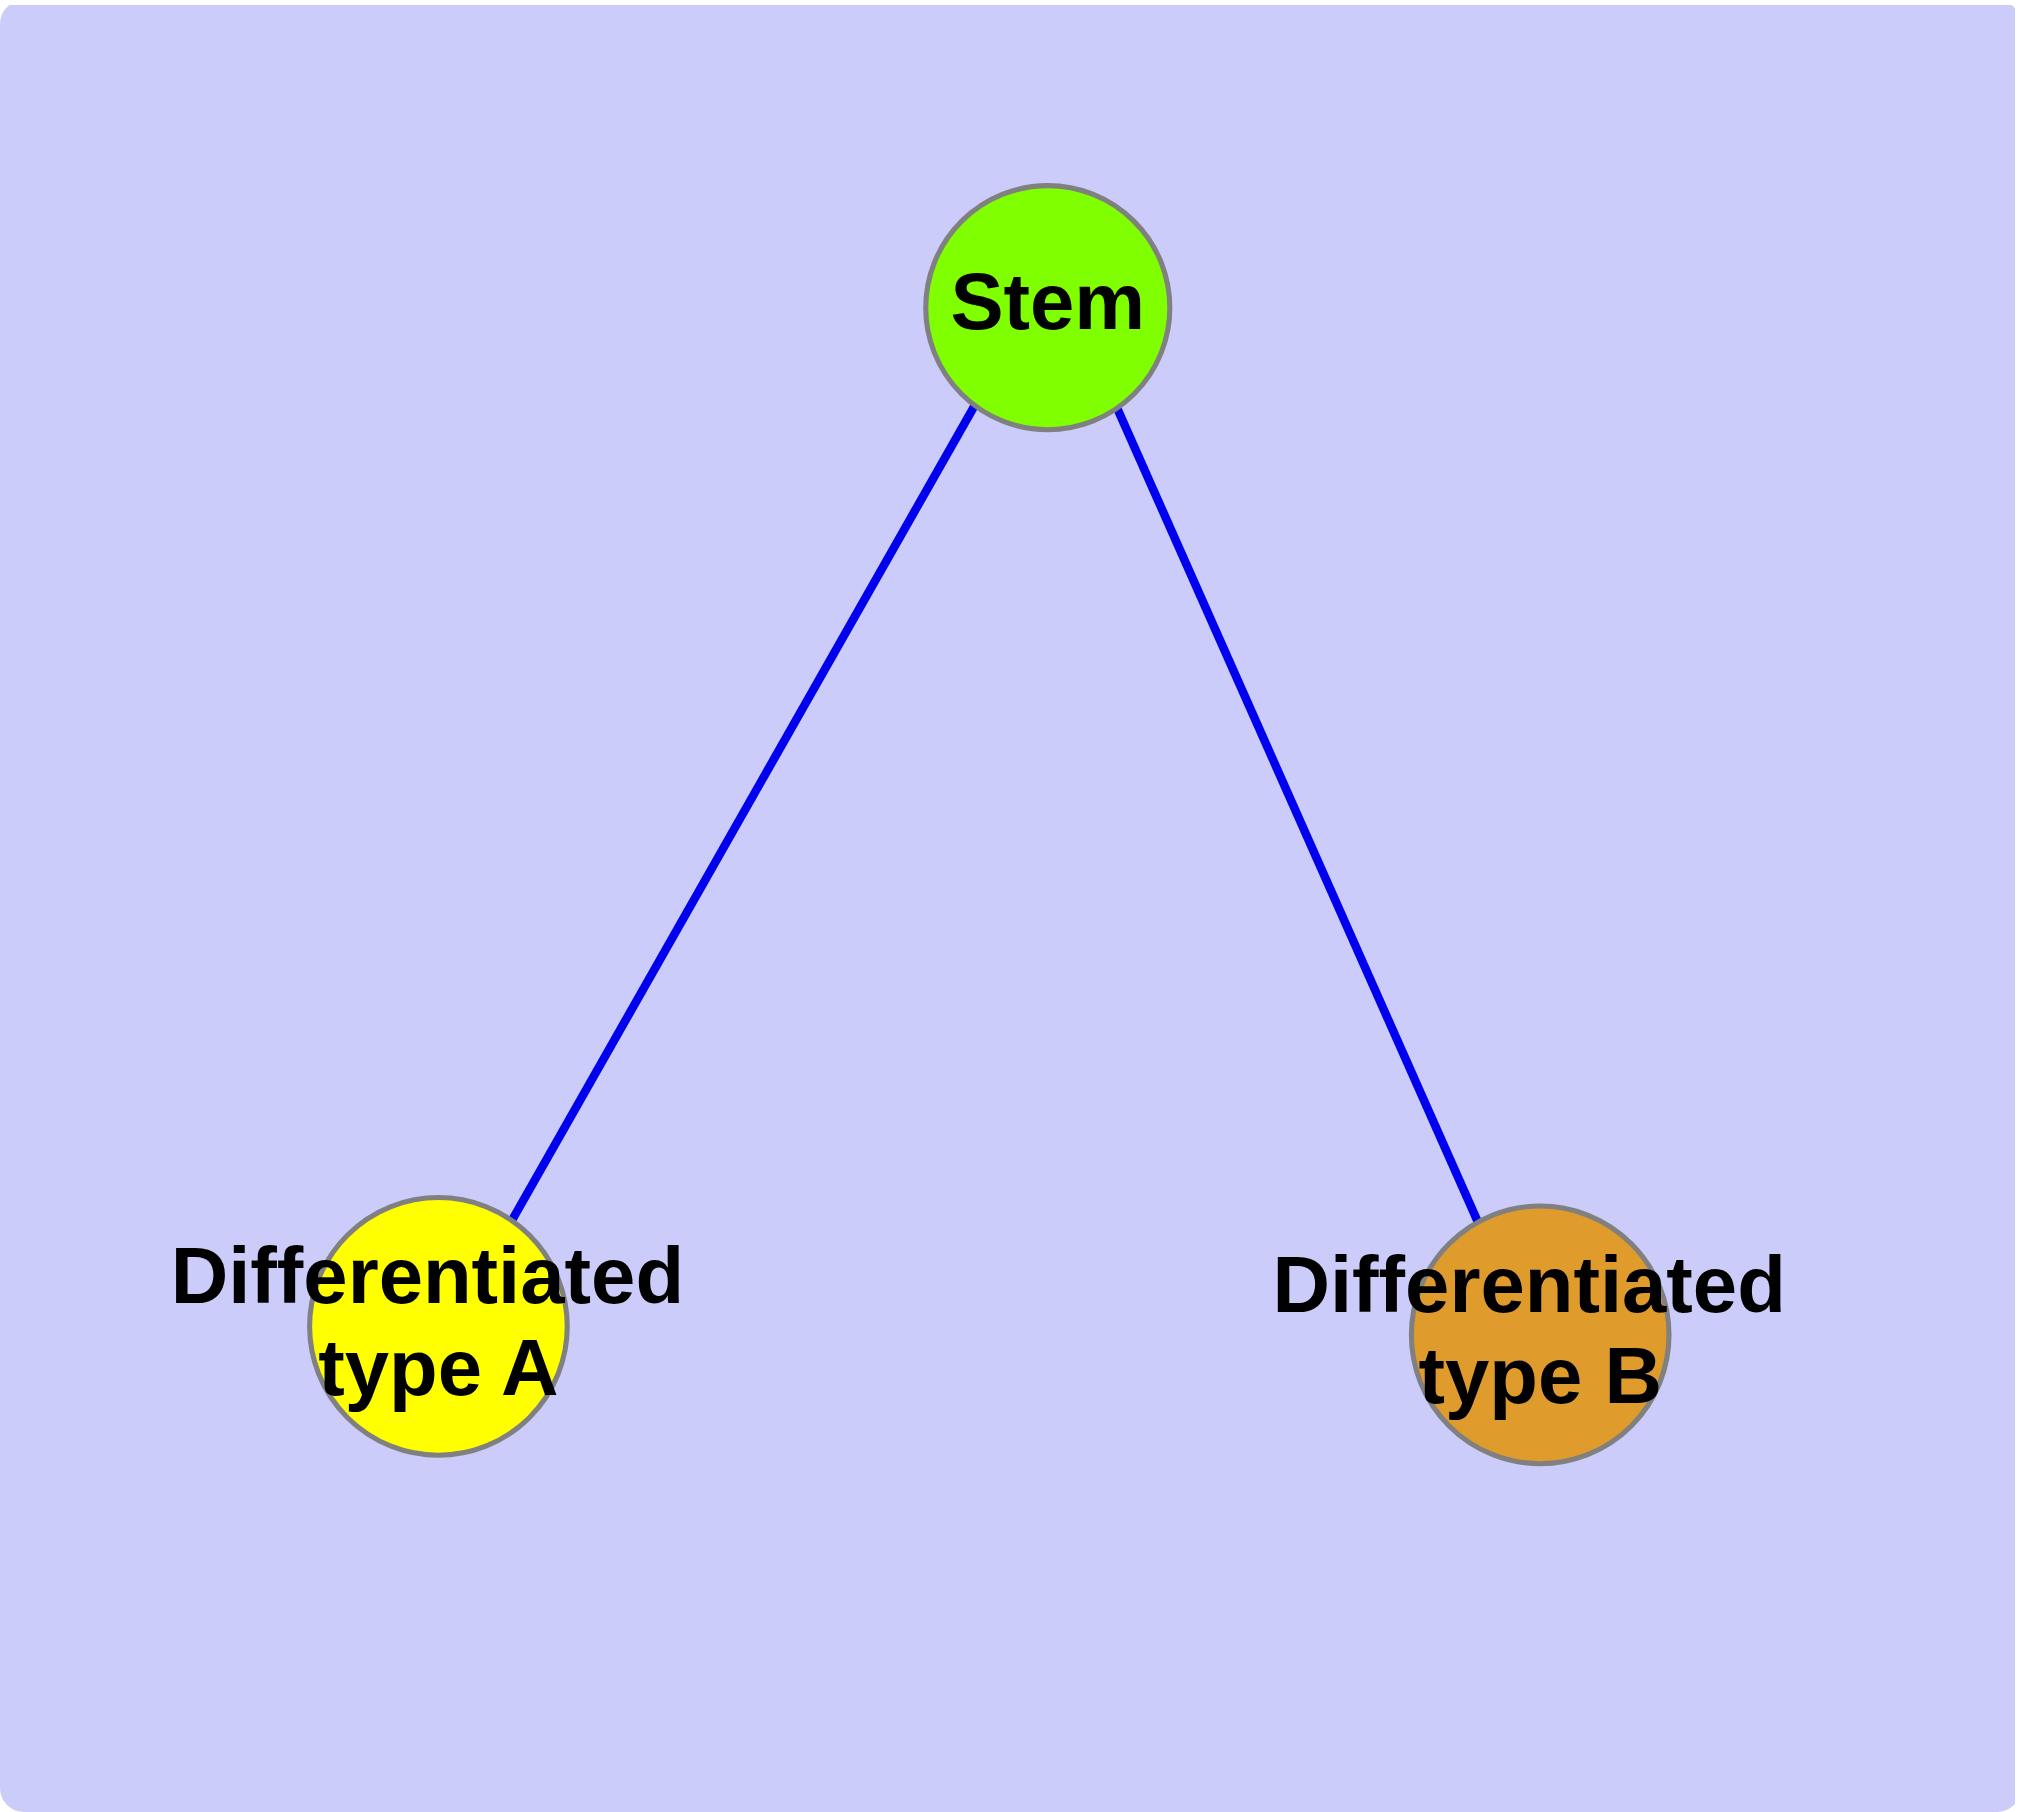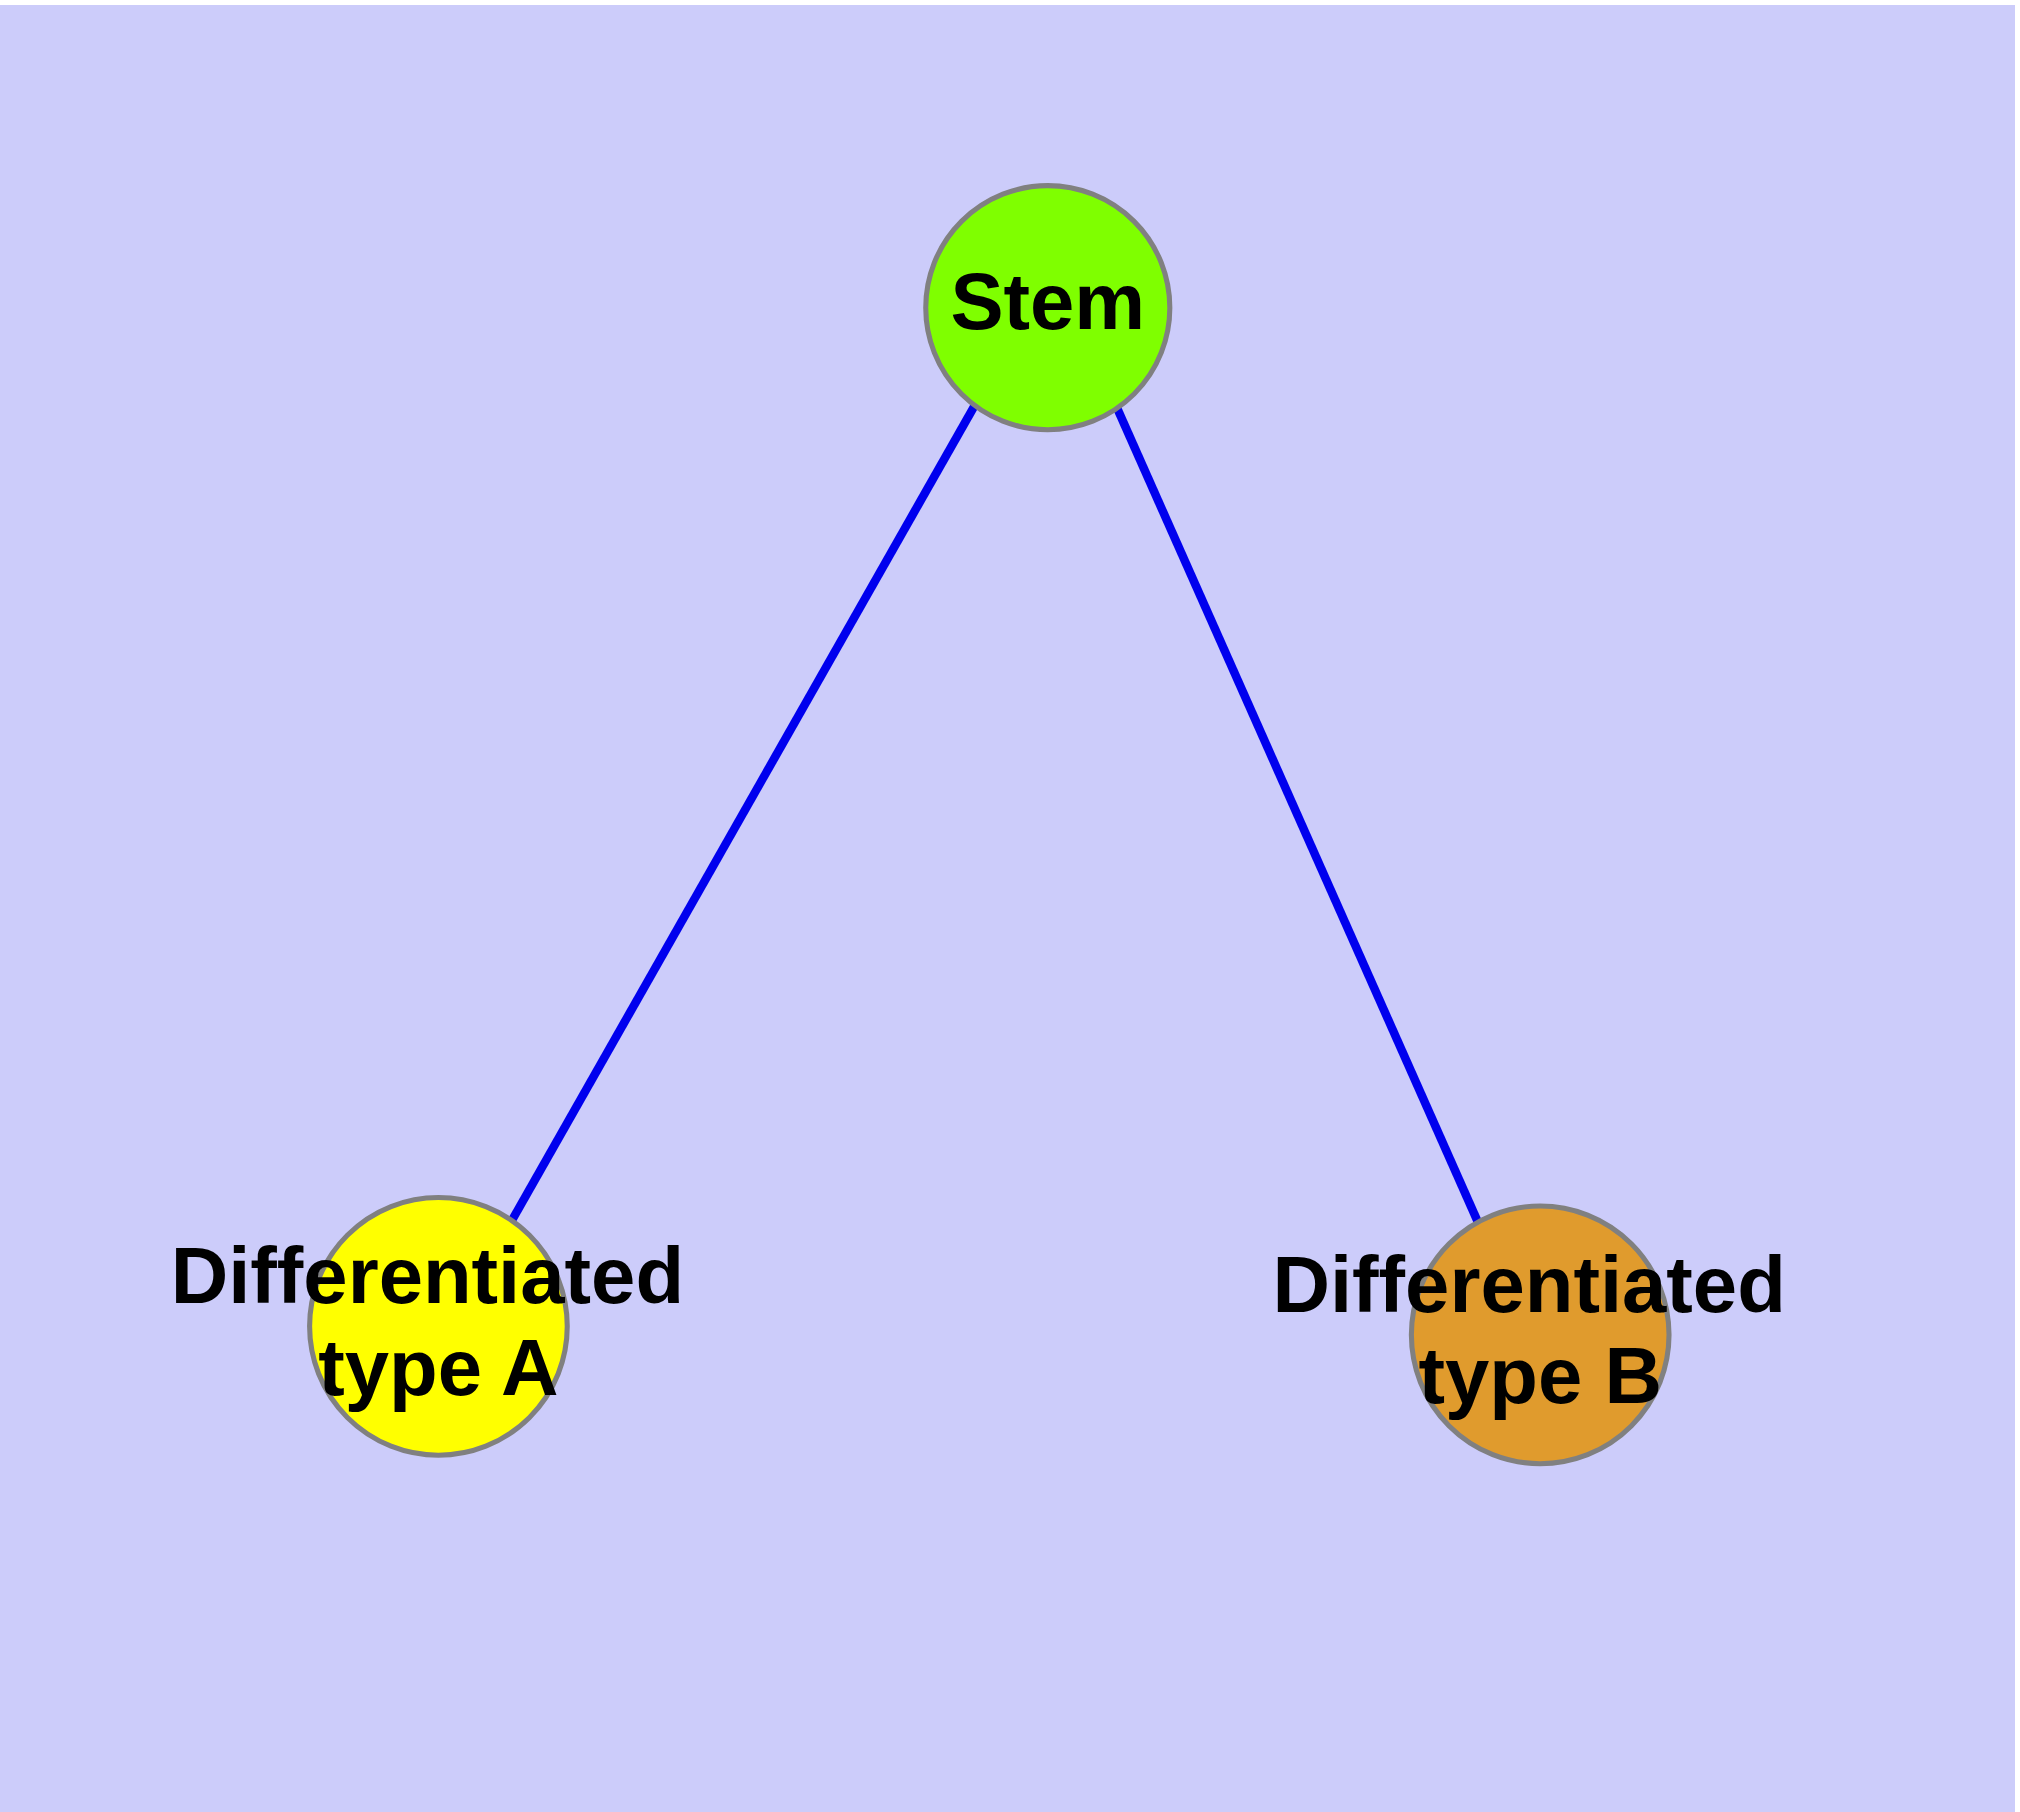--- a/index.html
+++ b/index.html
@@ -7,20 +7,21 @@
     padding: 0;
     background: #ffffff;
   }
   #canvas {
     position: relative;
     width: 2021px;
     height: 1812px;
     background: #ffffff;
     overflow: hidden;
     font-family: "Liberation Sans", sans-serif;
+    border-radius: 24px;
   }
   #plot-area {
     position: absolute;
     left: 0;
     top: 5.1px;
     width: 2015px;
     height: 1807px;
     background: #ccccfa;
   }
   svg.graph {

